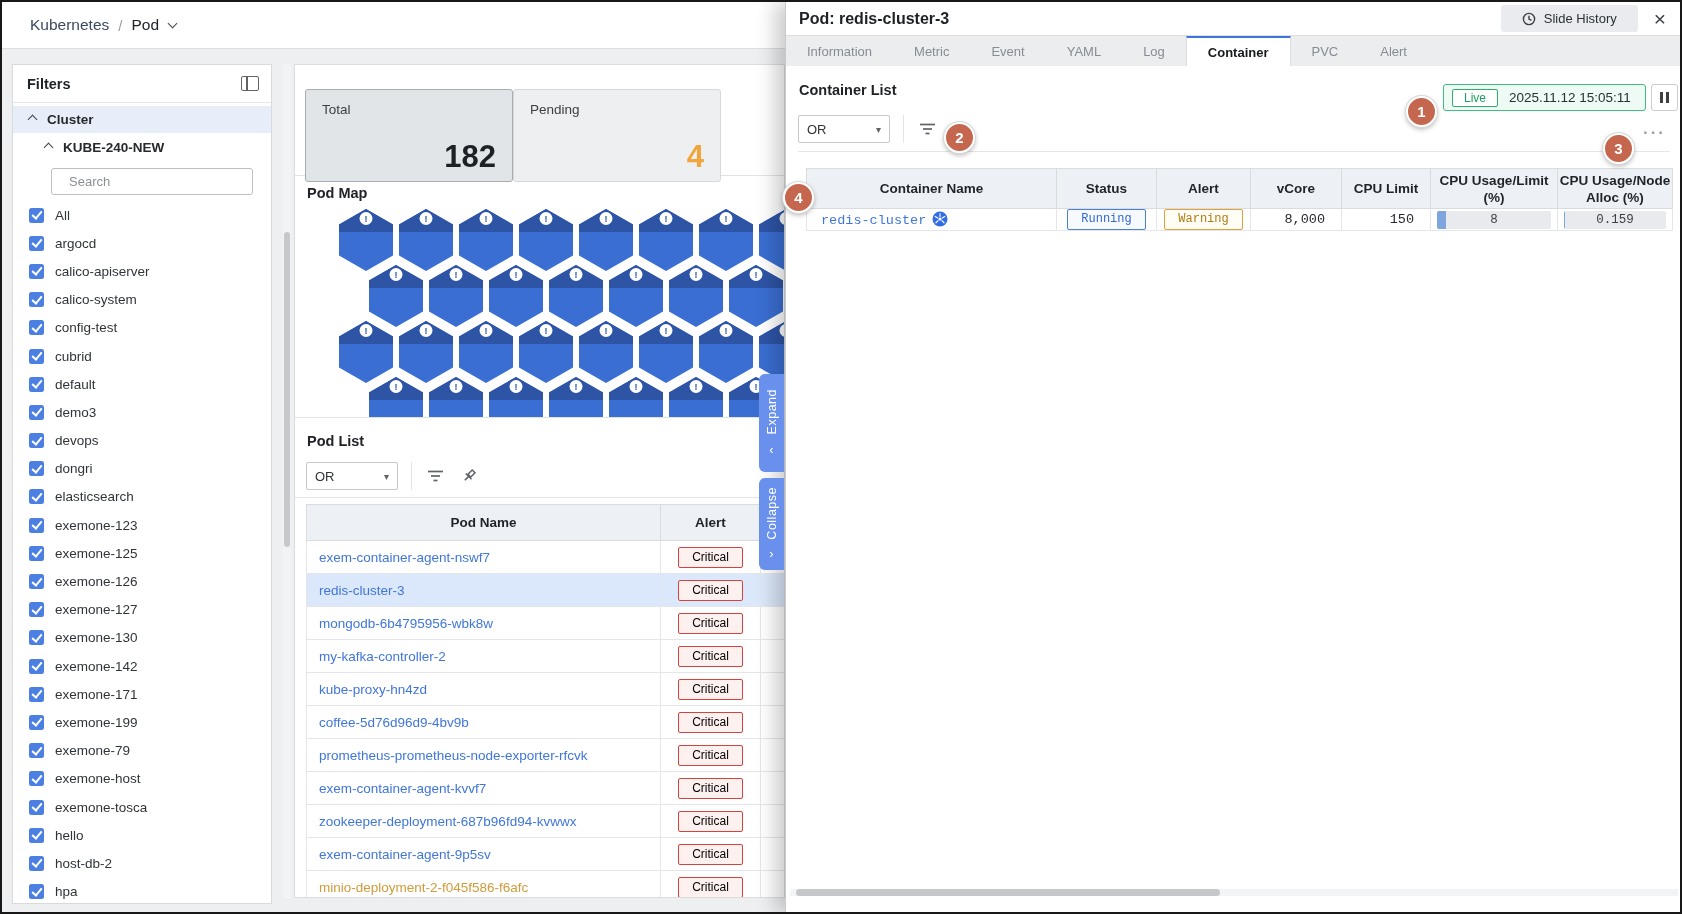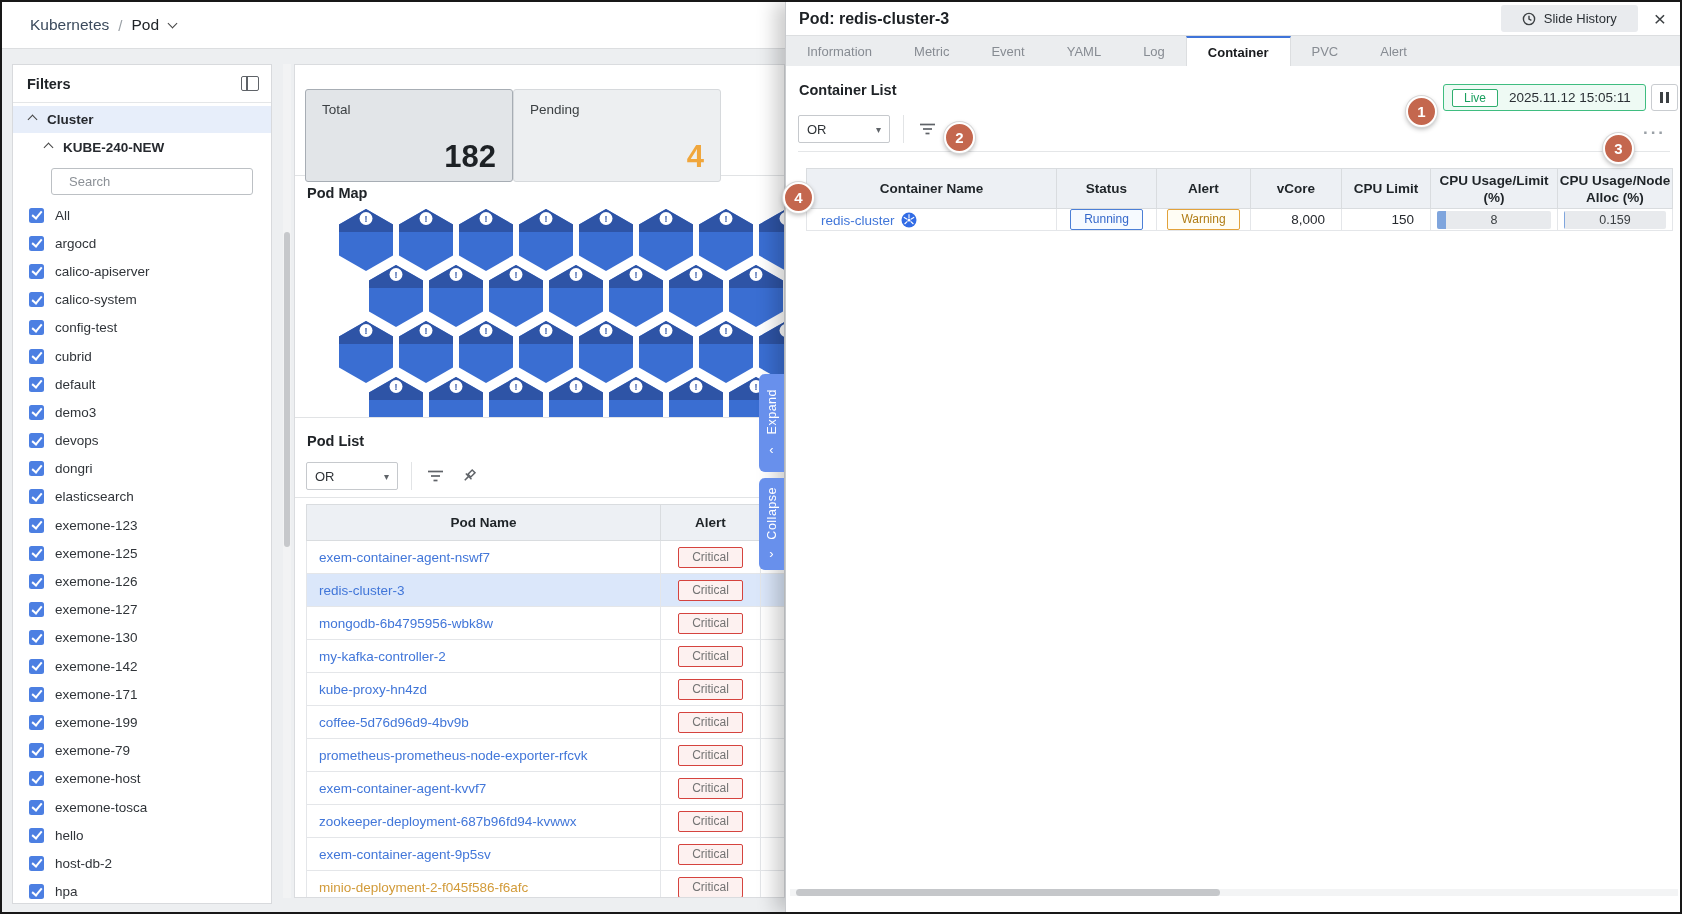--- a/index.html
+++ b/index.html
@@ -86,21 +86,21 @@
   color:#1f2428; text-align:center; }
 table.grid td { border:1px solid #e4e6e9; font-size:13.5px; color:#26292e; background:#fff; }
 .pl-table { width:574px; }
 .pl-table th { height:36px; }
 .pl-table td { height:33px; }
 .pl-table td.name { padding-left:12px; }
 a.podlink { color:#4176d9; text-decoration:none; cursor:pointer; }
 tr.selected td { background:#dbe7fa; }
 td.center { text-align:center; }
 .badge { display:inline-block; padding:2px 13px; border-radius:2px; font-size:12px; line-height:15px; }
-.badge.critical { border:1px solid #d5433e; color:#737373; background:#fdf1f0; }
+.badge.critical { border:1px solid #d5433e; color:#000000; background:#fdf1f0; }
 .badge.warning  { border:1px solid #e2a23b; color:#b07c14; background:#fffdf4; }
 .badge.running  { border:1px solid #4c7fd6; color:#3568cb; background:#f6faff; }
 .name-orange a { color:#d29b3a; }
 
 
 .side-tab { position:absolute; left:757px; width:25px; background:#6890ec; color:#fff;
   border-radius:6px 0 0 6px; display:flex; flex-direction:column; align-items:center;
   justify-content:center; gap:7px; cursor:pointer; z-index:12; }
 .side-tab .vtext { writing-mode:vertical-rl; transform:rotate(180deg); font-size:12.5px; letter-spacing:.5px; }
 .side-tab .vchev { font-size:13px; }
@@ -128,21 +128,21 @@
 .live-ts { font-size:13.5px; color:#2a2f34; }
 .pause-btn { position:absolute; right:4px; top:18px; width:27px; height:27px; border:1px solid #c9ccd0;
   border-radius:3px; background:#fff; display:flex; align-items:center; justify-content:center; gap:3px; cursor:pointer; }
 .pause-btn i { width:3px; height:11px; background:#3c4043; }
 .p-toolbar { position:absolute; left:12px; right:12px; top:49px; height:37px;
   border-bottom:1px solid #e4e6e8; display:flex; align-items:flex-start; }
 .p-ellipsis { position:absolute; right:16px; top:58px; color:#9aa0a6; font-size:17px; font-weight:bold;
   letter-spacing:2px; cursor:pointer; line-height:1; }
 .ct-table { position:absolute; left:9px; top:96px; width:866px; }
 .ct-table th { height:40px; line-height:17px; }
-.ct-table td { height:18px; }
+.ct-table td { height:18px;font-family:Liberation Mono, monospace; }
 .ct-table td.name { padding-left:14px; }
 .ct-table td.num { text-align:right; padding-right:16px; }
 .k8s-ico { display:inline-block; vertical-align:-3px; margin-left:6px; }
 .barcell { padding:0 6px; }
 .bar { position:relative; height:18px; background:#e8eaed; border-radius:2px; overflow:hidden; }
 .bar .fill { position:absolute; left:0; top:0; bottom:0; background:#7fa5dd; }
 .bar .bval { position:absolute; inset:0; display:flex; align-items:center; justify-content:center;
   font-size:12.5px; color:#3c4043; }
 .p-hscroll-track { position:absolute; left:4px; right:4px; bottom:3px; height:7px; background:#f3f4f5; }
 .p-hscroll { position:absolute; left:10px; bottom:3px; width:424px; height:7px; background:#c5c7ca;

